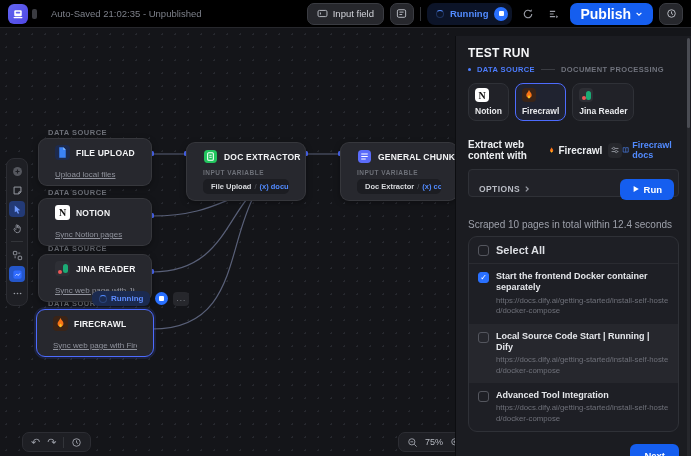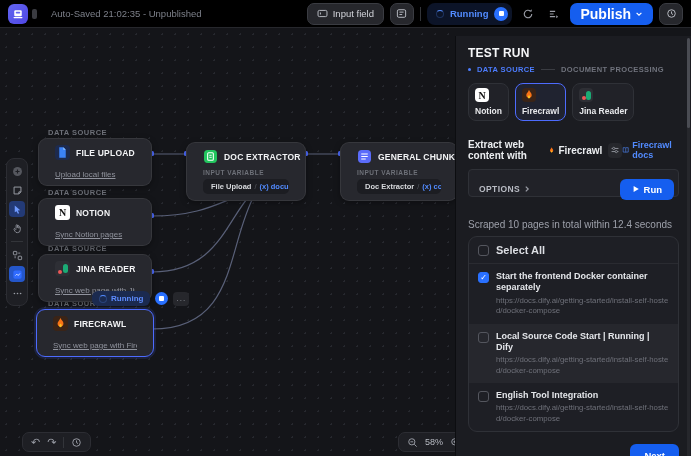--- a/index.html
+++ b/index.html
@@ -383,21 +383,21 @@
       </span>
     </div>
 
     <div class="float-panel" style="left:398px;top:404px">
       <span class="fp-icon">
         <svg viewBox="0 0 16 16">
             <circle cx="7" cy="7" r="4.5" fill="none" stroke="#9a9da6" stroke-width="1.4"></circle>
             <path d="M10.5 10.5L14 14M5 7h4" stroke="#9a9da6" stroke-width="1.4"></path>
           </svg>
       </span>
-      <span class="zoom-val">58%</span>
+      <span class="zoom-val">75%</span>
       <span class="fp-icon">
         <svg viewBox="0 0 16 16">
             <circle cx="7" cy="7" r="4.5" fill="none" stroke="#9a9da6" stroke-width="1.4"></circle>
             <path d="M10.5 10.5L14 14M5 7h4M7 5v4" stroke="#9a9da6" stroke-width="1.4"></path>
           </svg>
       </span>
     </div>
   </div>
 
   <aside class="panel">
@@ -493,21 +493,21 @@
         <span class="cb">✓</span>
         <div>
           <div class="doc-title">Local Source Code Start | Running | Dify</div>
           <div class="doc-url">https://docs.dify.ai/getting-started/install-self-hosted/docker-compose</div>
         </div>
       </div>
 
       <div class="doc-item">
         <span class="cb">✓</span>
         <div>
-          <div class="doc-title">English Tool Integration</div>
+          <div class="doc-title">Advanced Tool Integration</div>
           <div class="doc-url">https://docs.dify.ai/getting-started/install-self-hosted/docker-compose</div>
         </div>
       </div>
     </div>
 
     <div class="next-row">
       <button class="next-btn">Next</button>
     </div>
 
     <span class="scroll-track"></span>

